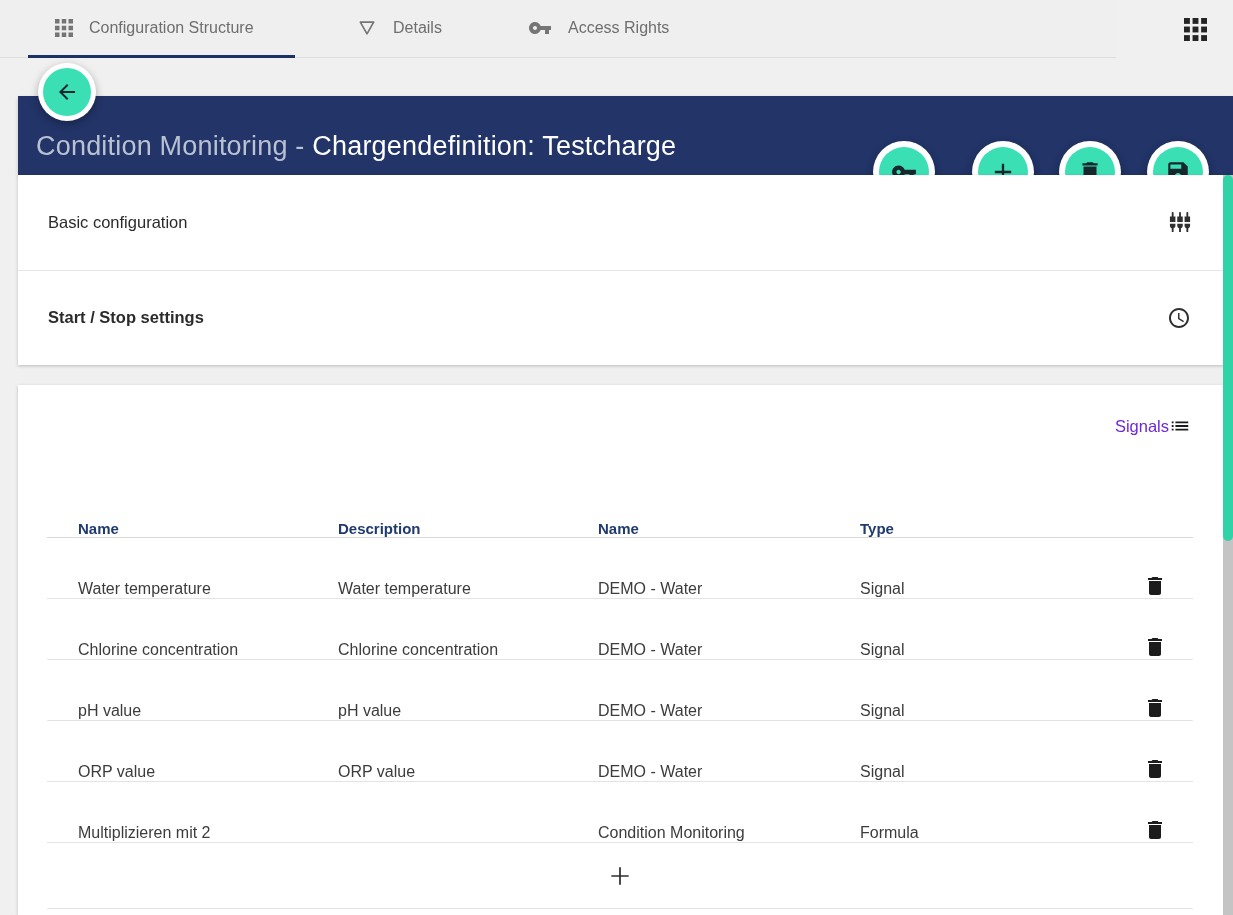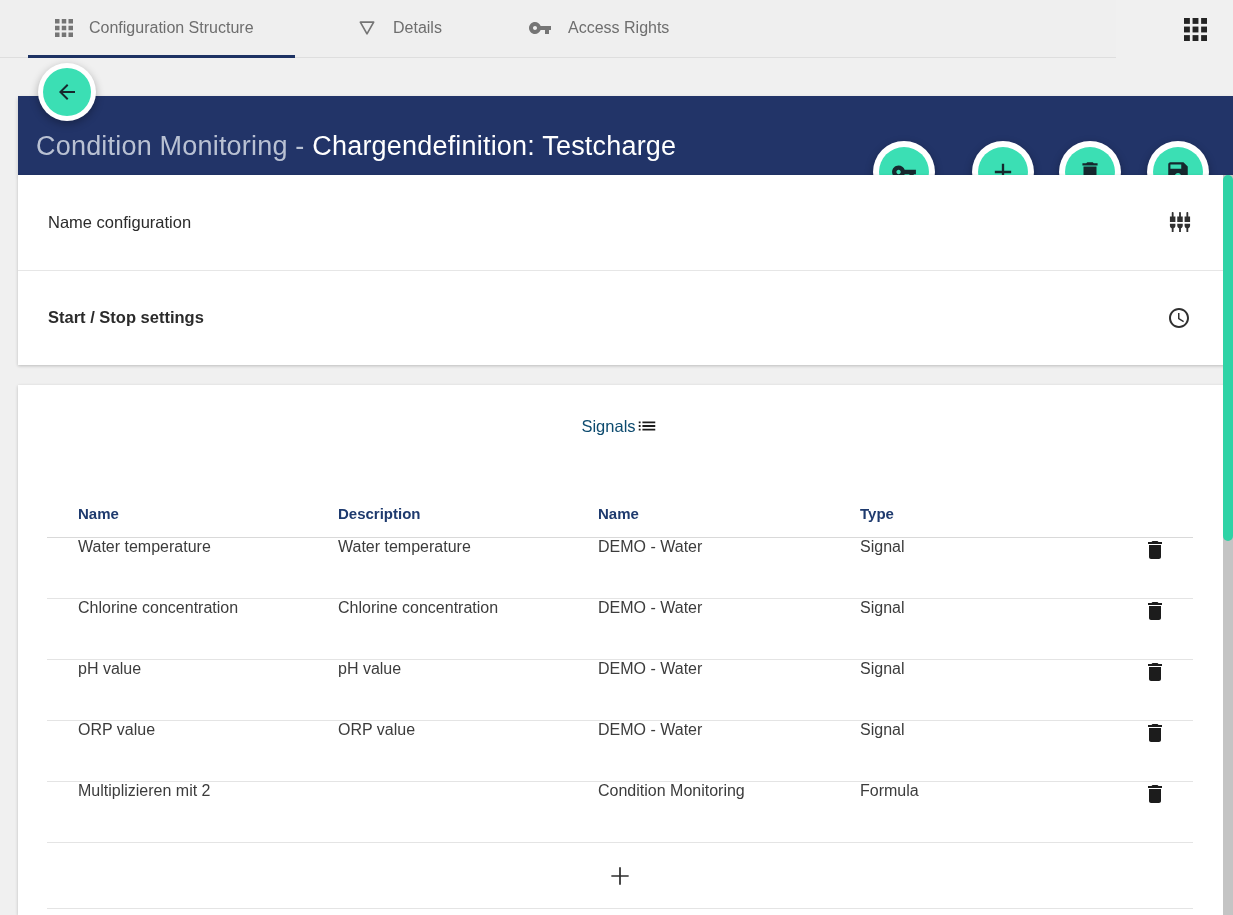--- a/index.html
+++ b/index.html
@@ -76,27 +76,27 @@
   .cfg-row + .cfg-row { border-top:1px solid #e6e6e6;font-weight:bold; }
   .cfg-row .row-icon { color:#303030; }
 
   
   .card2 {
     position:absolute; left:0; top:327px; width:1215px; height:530px;
     background:#ffffff; box-shadow:0 1px 3px rgba(0,0,0,.22);
     overflow:hidden;
   }
   .signals-head {
-    height:82px; display:flex; align-items:center; justify-content:center;
-    padding:0 42px 0 30px; font-size:16.5px; color:#0c4a6e;
+    height:82px; display:flex; align-items:center; justify-content:flex-end;
+    padding:0 42px 0 30px; font-size:16.5px; color:#6d28d9;
   }
   .signals-head .row-icon { color:#1c1c1c; cursor:pointer; }
 
   .table { margin:38px 40px 0 29px; }
-  .t-row { display:flex; align-items:flex-start; }
+  .t-row { display:flex; align-items:flex-end; }
   .t-head { height:33px; border-bottom:1px solid #d9d9d9; }
   .t-head .cell { color:#1e3a6e; font-weight:bold; font-size:15px; }
   .t-data { height:61px; border-bottom:1px solid #e4e4e4; }
   .t-data .cell { color:#3c3c3c; font-size:16px; }
   .cell { padding-left:31px; white-space:nowrap; overflow:hidden; }
   .c-name  { width:260px; }
   .c-desc  { width:260px; }
   .c-group { width:262px; }
   .c-type  { flex:1; }
   .c-del   { width:70px; display:flex; justify-content:flex-end; padding-right:26px; }
@@ -210,21 +210,21 @@
   <div class="fab fab-save">
     <div class="fab-inner">
       <svg width="26" height="26" viewBox="0 0 24 24" fill="currentColor">
         <path d="M17 3H5c-1.11 0-2 .9-2 2v14c0 1.1.89 2 2 2h14c1.1 0 2-.9 2-2V7l-4-4zm-5 16c-1.66 0-3-1.34-3-3s1.34-3 3-3 3 1.34 3 3-1.34 3-3 3zm3-10H5V5h10v4z"></path>
       </svg>
     </div>
   </div>
 
   <div class="card1">
     <div class="cfg-row">
-      <span>Name configuration</span>
+      <span>Basic configuration</span>
       <span class="row-icon">
         <svg width="22" height="22" viewBox="0 0 24 24" fill="currentColor">
           <path d="M5 2c0-.55-.45-1-1-1s-1 .45-1 1v4H1v6h6V6H5V2zm4 14c0 1.3.84 2.4 2 2.82V23h2v-4.18c1.16-.41 2-1.51 2-2.82v-2H9v2zm-8 0c0 1.3.84 2.4 2 2.82V23h2v-4.18C6.16 18.4 7 17.3 7 16v-2H1v2zM13 2c0-.55-.45-1-1-1s-1 .45-1 1v4h-2v6h6V6h-2V2zm8 0c0-.55-.45-1-1-1s-1 .45-1 1v4h-2v6h6V6h-2V2zm-4 14c0 1.3.84 2.4 2 2.82V23h2v-4.18c1.16-.41 2-1.51 2-2.82v-2h-6v2z"></path>
         </svg>
       </span>
     </div>
     <div class="cfg-row">
       <span>Start / Stop settings</span>
       <span class="row-icon">
         <svg width="24" height="24" viewBox="0 0 24 24" fill="currentColor">

